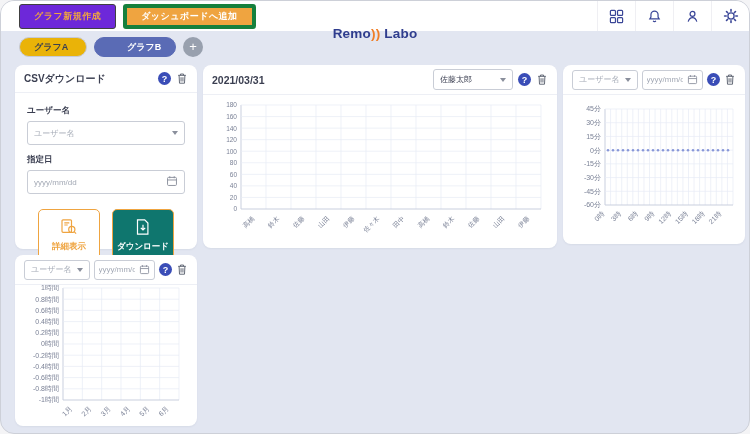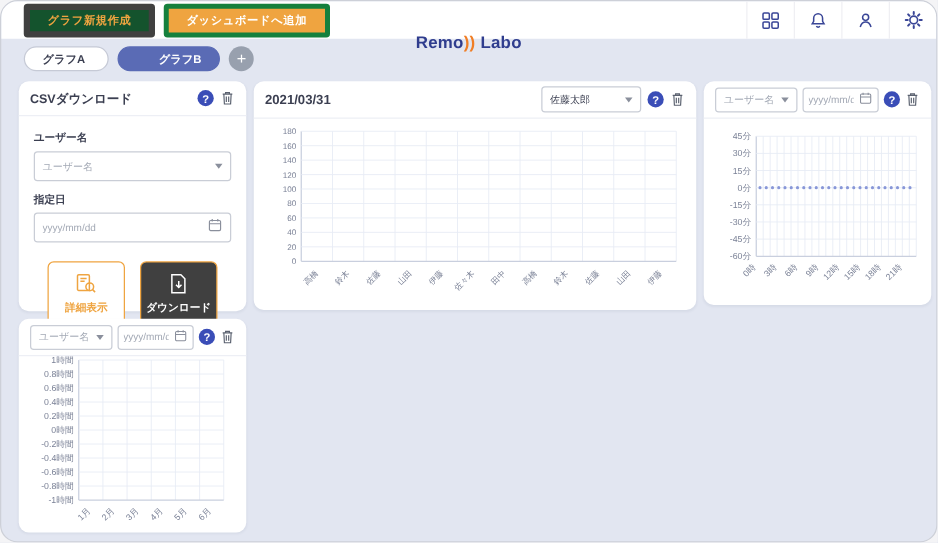--- a/index.html
+++ b/index.html
@@ -7,35 +7,35 @@
   body { font-family:"Liberation Sans","DejaVu Sans",sans-serif; }
   .frame { position:relative; width:750px; height:434px; background:#E2E6F1;
            border:1px solid #cdd0d8; border-radius:14px; overflow:hidden; }
 
   
   .header { position:absolute; top:0; left:0; right:0; height:30px; background:#fff;
             display:flex; align-items:center; z-index:5; }
   .hdr-left { display:flex; gap:7px; margin-left:18px; }
   .btn { font-size:9px; font-weight:bold; border-radius:3px; padding:4px 14px; cursor:pointer;
          line-height:1; letter-spacing:.5px; }
-  .btn-outline { background:#14532d; border:5px solid #404040; color:#EFA440; }
+  .btn-outline { background:#6d28d9; border:1px solid #404040; color:#EFA440; }
   .btn-fill { background:#EFA440; border:4px solid #15803d; color:#fff; }
   .logo { position:absolute; left:50%; transform:translateX(-50%); font-size:13.5px; font-weight:bold;
           color:#2F3D8E; letter-spacing:.2px; white-space:nowrap;margin-top:35px; }
   .logo .mark { color:#F07E26; }
   .hdr-icons { margin-left:auto; display:flex; height:100%; }
   .icon-cell { width:38px; height:100%; display:flex; align-items:center; justify-content:center;
                border-left:1px solid #efeff3; cursor:pointer; }
   .icon-cell svg { stroke:#3A4697; fill:none; stroke-width:1.3; }
 
   
   .tabs { position:absolute; top:36px; left:18px; display:flex; align-items:center; gap:7px; }
   .pill { height:20px; min-width:68px; padding:0 14px; border-radius:10px; font-size:9px; font-weight:bold;
           display:flex; align-items:center; cursor:pointer; }
-  .pill-a { background:#ffffff; border:1px solid #c6cad6; color:#3B3F51; }
+  .pill-a { background:#eab308; border:1px solid #c6cad6; color:#3B3F51; }
   .pill-b { background:#5A6BB5; border:1px solid #5A6BB5; color:#fff;padding-left:32px; }
   .add-circle { width:20px; height:20px; border-radius:50%; background:#98A0AE; color:#fff;
                 font-size:13px; display:flex; align-items:center; justify-content:center; cursor:pointer;
                 line-height:1; padding-bottom:1px; }
 
   
   .panel { position:absolute; background:#fff; border-radius:8px; box-shadow:0 1px 2px rgba(40,50,90,.06); }
   .panel-csv   { left:14px;  top:64px;  width:182px; height:184px; }
   .panel-bar   { left:202px; top:64px;  width:354px; height:183px; }
   .panel-line  { left:562px; top:64px;  width:182px; height:179px; }
@@ -66,21 +66,21 @@
   
   .csv-body { padding:8px 12px; }
   .fld-label { font-size:8.5px; font-weight:bold; color:#3B3F51; margin:4px 0 4px; }
   .csv-body .sel, .csv-body .date-box { height:24px; }
   .csv-actions { display:flex; justify-content:center; gap:12px; margin-top:15px; }
   .action-btn { width:62px; height:52px; border-radius:5px; display:flex; flex-direction:column;
                 align-items:center; justify-content:center; gap:5px; cursor:pointer;
                 font-size:8.5px; font-weight:bold; }
   .action-detail { background:#fff; border:1px solid #EFA440; color:#EFA440; }
   .action-detail svg { stroke:#EFA440; fill:none; stroke-width:1.2; }
-  .action-dl { background:#404040; border:1px solid #EFA440; color:#fff; }
+  .action-dl { background:#0f766e; border:1px solid #EFA440; color:#fff; }
   .action-dl svg { stroke:#fff; fill:none; stroke-width:1.2; }
 
   .chart-wrap { overflow:hidden; }
   .chart-wrap svg { display:block; }
   text { font-family:"Liberation Sans","DejaVu Sans",sans-serif; }
 </style>
 </head>
 <body>
 
 <div class="frame">

